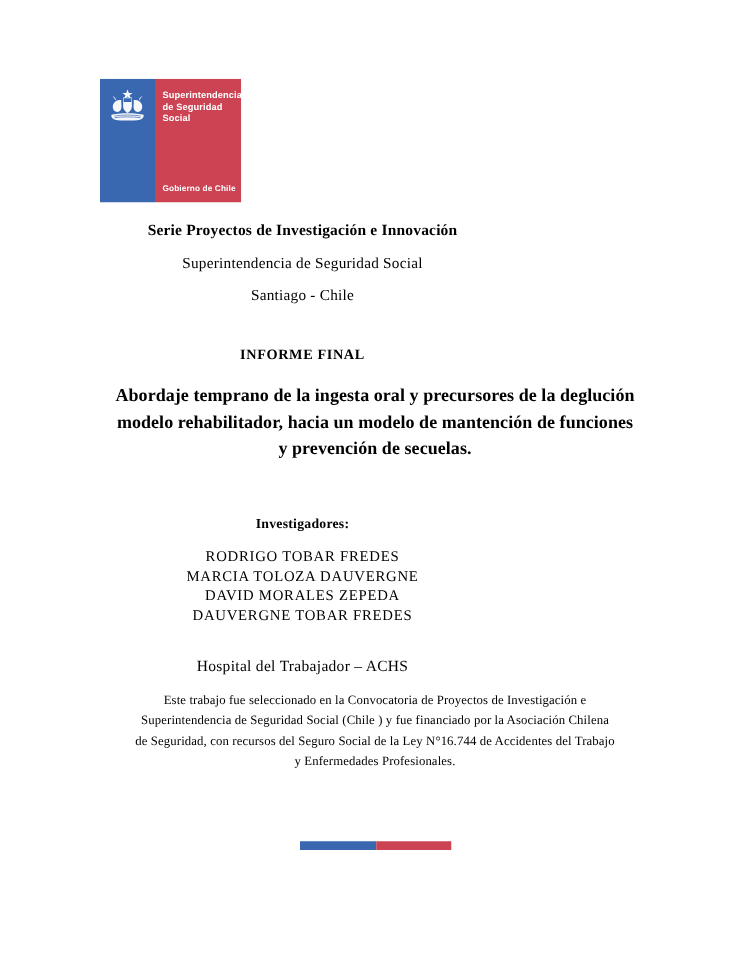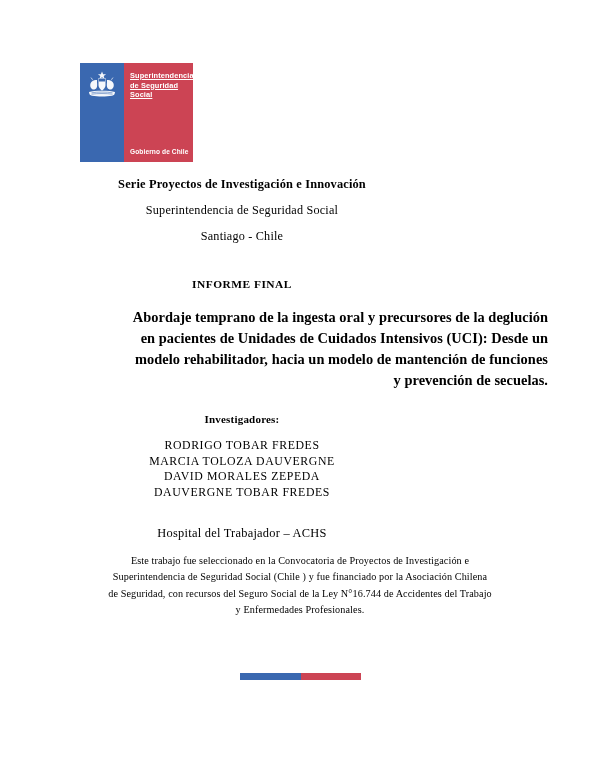--- a/index.html
+++ b/index.html
@@ -54,21 +54,20 @@
     position: absolute;
     left: 6px;
     top: 8px;
     color: #ffffff;
     font-family: "Liberation Sans", sans-serif;
     font-size: 7.4px;
     font-weight: bold;
     line-height: 9.6px;
     letter-spacing: 0.1px;
     white-space: pre-line;
-    text-decoration: underline;
   }
   .logo-gov {
     position: absolute;
     left: 6px;
     bottom: 7px;
     color: #ffffff;
     font-family: "Liberation Sans", sans-serif;
     font-size: 6.6px;
     font-weight: bold;
     letter-spacing: 0.1px;
@@ -111,21 +110,20 @@
 
   .doc-title {
     top: 307px;
     width: 600px;
     padding: 0 52px;
     box-sizing: border-box;
     font-size: 14.4px;
     font-weight: bold;
     line-height: 21px;
     letter-spacing: 0.05px;
-    text-align: right;
   }
   .doc-title .tl {
     display: block;
   }
 
   .inv-heading {
     top: 413px;
     font-size: 11px;
     font-weight: bold;
     letter-spacing: 0.2px;
@@ -214,21 +212,20 @@
   </div>
 
   <div class="center-block serie">Serie Proyectos de Investigación e Innovación</div>
   <div class="center-block org">Superintendencia de Seguridad Social</div>
   <div class="center-block city">Santiago - Chile</div>
 
   <div class="center-block informe">INFORME FINAL</div>
 
   <div class="center-block doc-title">
     <span class="tl">Abordaje temprano de la ingesta oral y precursores de la deglución</span>
-    <span class="tl">en pacientes de Unidades de Cuidados Intensivos (UCI): Desde un</span>
     <span class="tl">modelo rehabilitador, hacia un modelo de mantención de funciones</span>
     <span class="tl">y prevención de secuelas.</span>
   </div>
 
   <div class="center-block inv-heading">Investigadores:</div>
   <div class="center-block inv-list">
     <span class="nm">RODRIGO TOBAR FREDES</span>
     <span class="nm">MARCIA TOLOZA DAUVERGNE</span>
     <span class="nm">DAVID MORALES ZEPEDA</span>
     <span class="nm">DAUVERGNE TOBAR FREDES</span>

